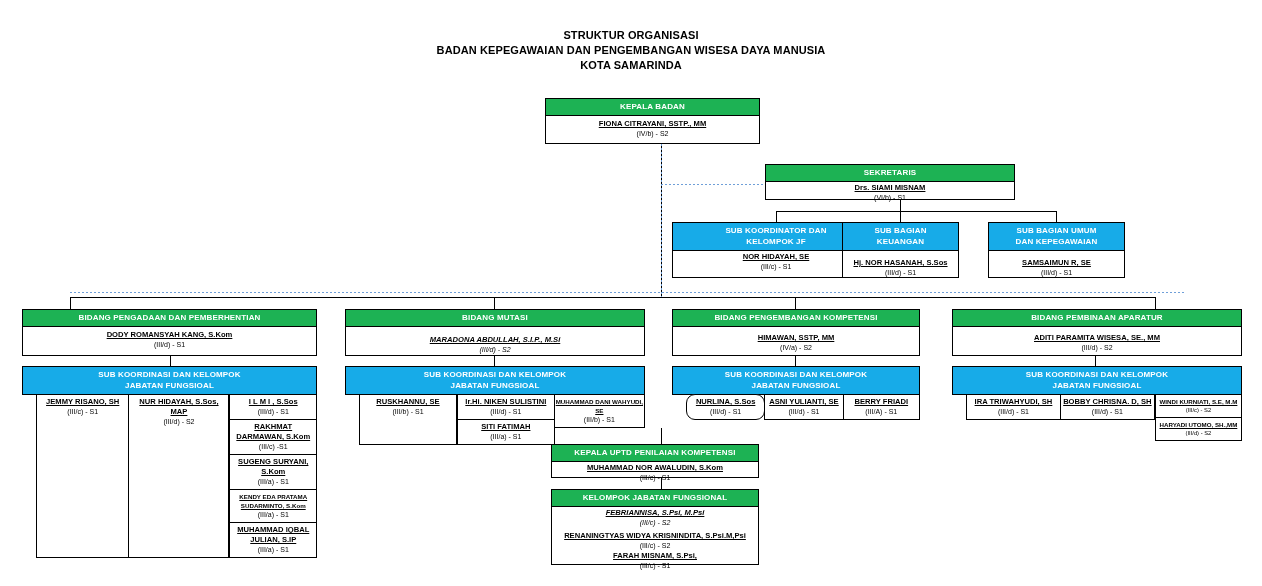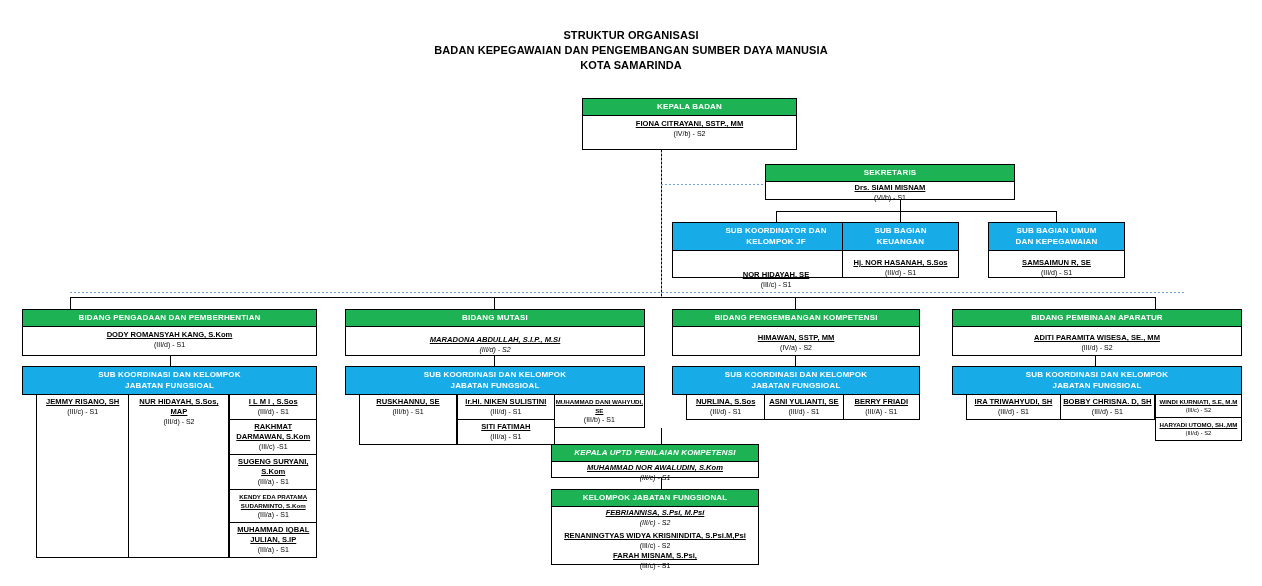--- a/index.html
+++ b/index.html
@@ -97,21 +97,21 @@
     background-size: 4px 1px;
   }
 </style>
 </head>
 <body>
 
 <div id="canvas">
 
   <div class="title-block">
     <div class="title-line">STRUKTUR ORGANISASI</div>
-    <div class="title-line">BADAN KEPEGAWAIAN DAN PENGEMBANGAN SUMBER DAYA MANUSIA</div>
+    <div class="title-line">BADAN KEPEGAWAIAN DAN PENGEMBANGAN WISESA DAYA MANUSIA</div>
     <div class="title-line">KOTA SAMARINDA</div>
   </div>
 
   <div class="line-v" style="left:661px; top:144px; height:153px;"></div>
   <div class="dash-v" style="left:661px; top:144px; height:153px;"></div>
 
   <div class="dash-h" style="left:661px; top:184px; width:104px;"></div>
 
   <div class="line-v" style="left:900px; top:199px; height:12px;"></div>
   <div class="line-h" style="left:776px; top:211px; width:280px;"></div>
@@ -127,42 +127,42 @@
   <div class="line-v" style="left:1155px; top:297px; height:12px;"></div>
 
   <div class="line-v" style="left:170px; top:356px; height:10px;"></div>
   <div class="line-v" style="left:494px; top:356px; height:10px;"></div>
   <div class="line-v" style="left:795px; top:356px; height:10px;"></div>
   <div class="line-v" style="left:1095px; top:356px; height:10px;"></div>
 
   <div class="line-v" style="left:661px; top:428px; height:16px;"></div>
   <div class="line-v" style="left:661px; top:478px; height:11px;"></div>
 
-  <div class="box" style="left:545px; top:98px; width:215px; height:52px;margin-left:37px;">
+  <div class="box" style="left:545px; top:98px; width:215px; height:46px;">
     <div class="hdr green">KEPALA BADAN</div>
     <div class="person">
       <span class="pname">FIONA CITRAYANI, SSTP., MM</span>
       <span class="pgrade">(IV/b) - S2</span>
     </div>
   </div>
 
   <div class="box" style="left:765px; top:164px; width:250px; height:36px;">
     <div class="hdr green">SEKRETARIS</div>
     <div class="person" style="padding-top:1px;">
       <span class="pname">Drs. SIAMI MISNAM</span>
       <span class="pgrade">(VI/b) - S1</span>
     </div>
   </div>
 
   <div class="box" style="left:672px; top:222px; width:208px; height:56px;">
     <div class="hdr blue">
       <div>SUB KOORDINATOR DAN</div>
       <div>KELOMPOK JF</div>
     </div>
-    <div class="person" style="padding-top:19px;">
+    <div class="person" style="padding-top:1px;">
       <span class="pname">NOR HIDAYAH, SE</span>
       <span class="pgrade">(III/c) - S1</span>
     </div>
   </div>
 
   <div class="box" style="left:842px; top:222px; width:117px; height:56px;">
     <div class="hdr blue">
       <div>SUB BAGIAN</div>
       <div>KEUANGAN</div>
     </div>
@@ -282,21 +282,21 @@
       </div>
     </div>
   </div>
 
   <div style="position:absolute; left:672px; top:366px; width:248px;">
     <div class="hdr blue" style="border:1px solid #000;">
       <div>SUB KOORDINASI DAN KELOMPOK</div>
       <div>JABATAN FUNGSIOAL</div>
     </div>
     <div class="cellrow" style="margin-top:-1px;">
-      <div class="cell" style="width:84px;">
+      <div class="cell" style="width:84px;border-radius:9px;">
         <span class="pname">NURLINA, S.Sos</span>
         <span class="pgrade">(III/d) - S1</span>
       </div>
       <div class="cell" style="width:84px;">
         <span class="pname">ASNI YULIANTI, SE</span>
         <span class="pgrade">(III/d) - S1</span>
       </div>
       <div class="cell" style="width:82px;">
         <span class="pname">BERRY FRIADI</span>
         <span class="pgrade">(III/A) - S1</span>
@@ -324,21 +324,21 @@
           <span class="pgrade tiny">(III/c) - S2</span>
         </div>
         <div class="cell">
           <span class="pname tiny">HARYADI UTOMO, SH.,MM</span>
           <span class="pgrade tiny">(III/d) - S2</span>
         </div>
       </div>
     </div>
   </div>
 
-  <div class="box" style="left:551px; top:444px; width:208px; height:34px;font-style:italic;">
+  <div class="box" style="left:551px; top:444px; width:208px; height:34px;">
     <div class="hdr green">KEPALA UPTD PENILAIAN KOMPETENSI</div>
     <div class="person" style="padding-top:1px;">
       <span class="pname">MUHAMMAD NOR AWALUDIN, S.Kom</span>
       <span class="pgrade">(III/c) - S1</span>
     </div>
   </div>
 
   <div class="box" style="left:551px; top:489px; width:208px; height:76px;">
     <div class="hdr green">KELOMPOK JABATAN FUNGSIONAL</div>
     <div class="person" style="padding-top:1px;font-style:italic;">

